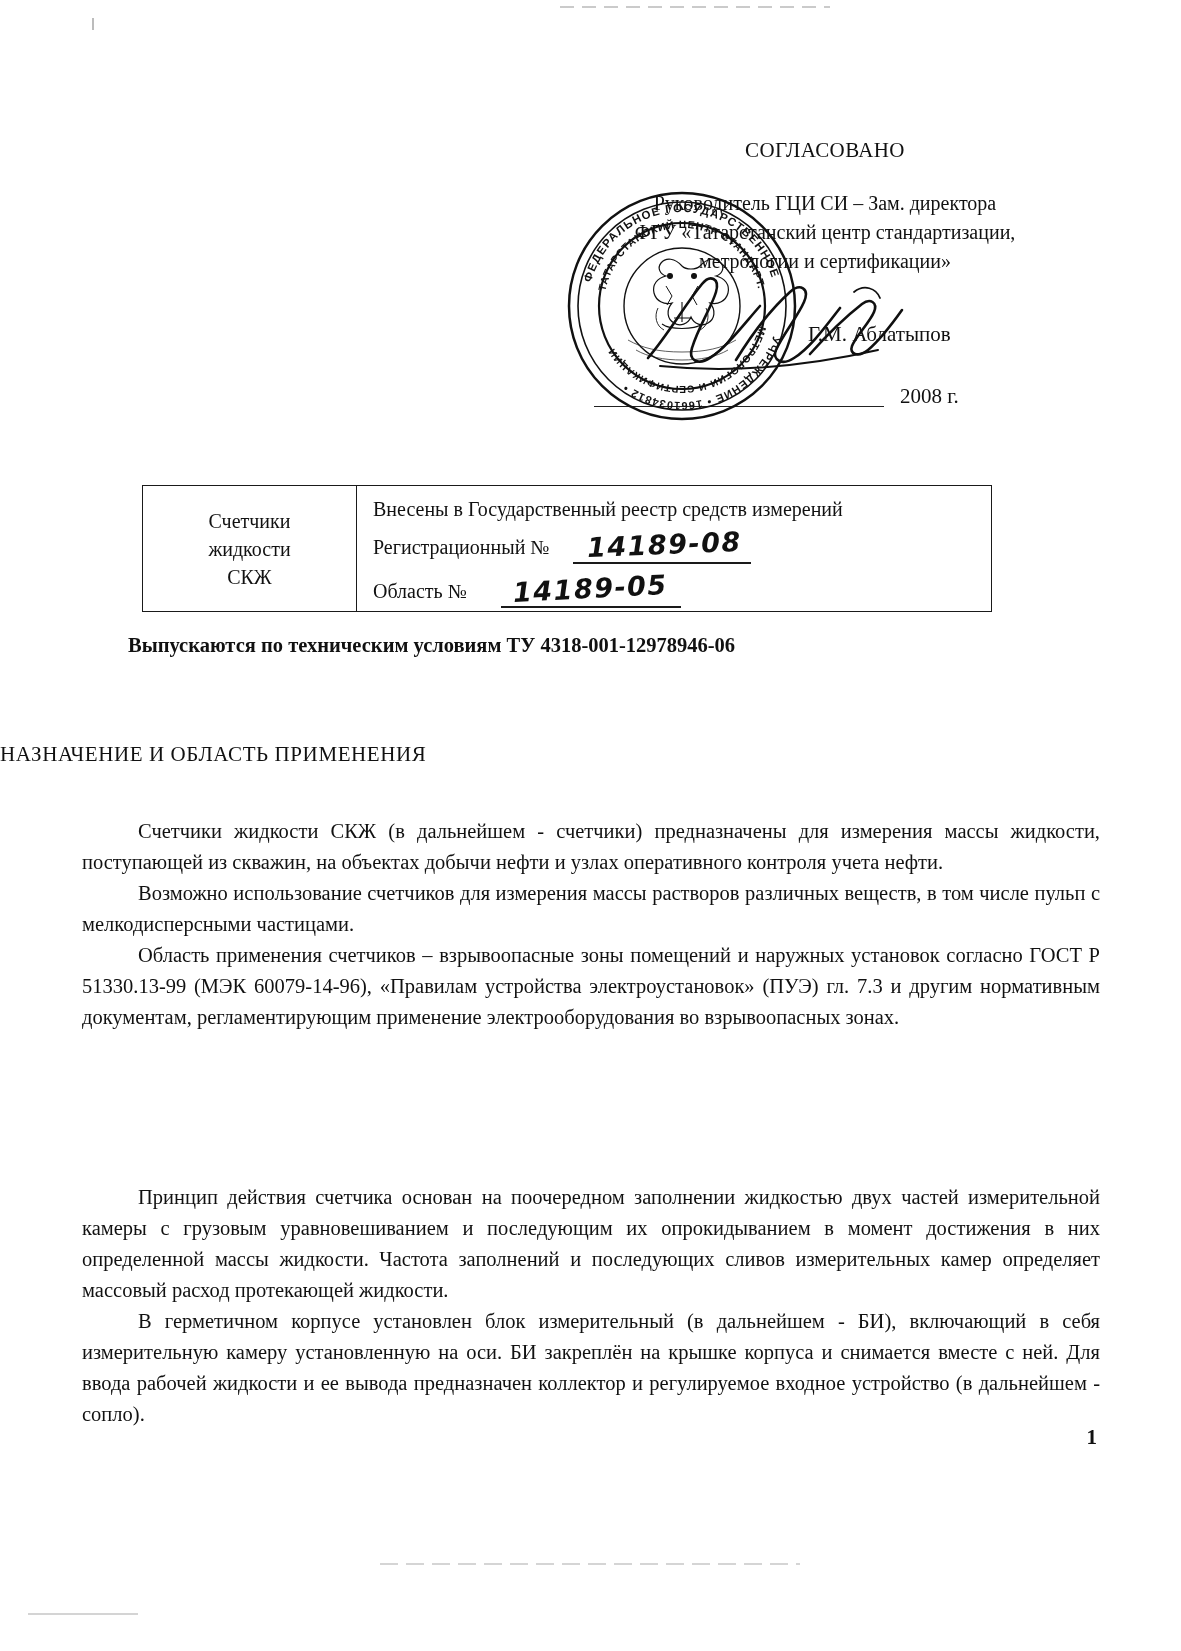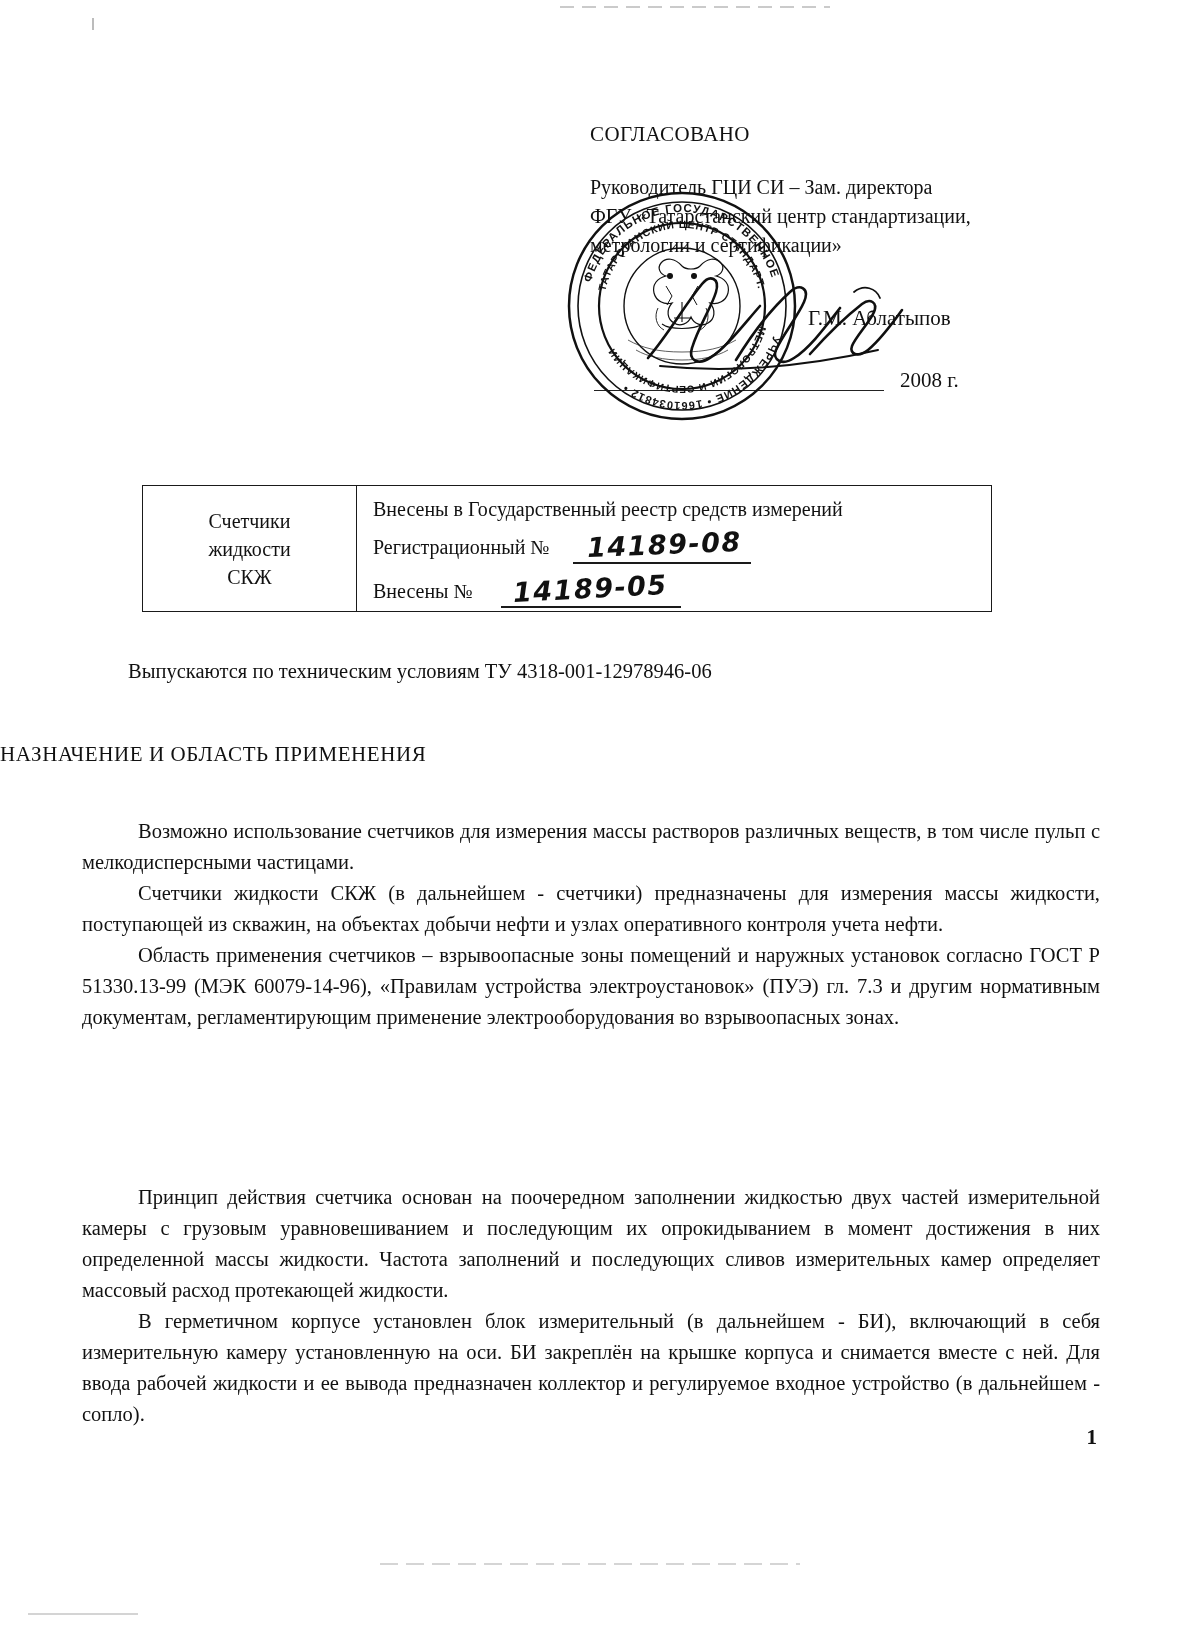--- a/index.html
+++ b/index.html
@@ -57,22 +57,23 @@
     left: 92px;
     width: 2px;
     height: 12px;
     background: #bcbcbc;
   }
 
   
   .approval {
     position: absolute;
     left: 590px;
-    top: 122px;
+    top: 138px;
     width: 470px;
+    text-align: center;
   }
   .approval-title {
     font-size: 21px;
     letter-spacing: .4px;
     margin-bottom: 26px;
   }
   .approval-line {
     font-size: 20px;
     line-height: 29px;
     white-space: nowrap;
@@ -187,22 +188,23 @@
     color: #111;
     transform: rotate(-2.2deg);
   }
   .hand.reg-num { left: 214px; }
   .hand.replace-num { left: 140px; transform: rotate(-3deg); }
 
   
   .spec-line {
     position: absolute;
     left: 128px;
-    top: 660px;
+    top: 634px;
     font-size: 20.5px;
+    font-weight: bold;
   }
   .section-title {
     position: absolute;
     width: 100%;
     text-align: left;
     font-size: 21px;
     letter-spacing: .6px;
   }
   .section-title.naznachenie { top: 742px; }
   .section-title.opisanie   { top: 1140px; }
@@ -330,33 +332,33 @@
     <div class="registry-right">
       <div class="registry-head">Внесены в Государственный реестр средств измерений</div>
 
       <div class="reg-row">
         <span class="label">Регистрационный №</span>
         <span class="reg-rule"></span>
         <span class="hand reg-num">14189-08</span>
       </div>
 
       <div class="reg-row">
-        <span class="label">Внесены №</span>
+        <span class="label">Область №</span>
         <span class="reg-rule wide"></span>
         <span class="hand replace-num">14189-05</span>
       </div>
     </div>
   </div>
 
   <div class="spec-line">Выпускаются по техническим условиям ТУ 4318-001-12978946-06</div>
 
   <div class="section-title naznachenie">НАЗНАЧЕНИЕ И ОБЛАСТЬ ПРИМЕНЕНИЯ</div>
   <div class="para-block first">
+    <p>Счетчики жидкости СКЖ (в дальнейшем - счетчики) предназначены для измерения массы жидкости, поступающей из скважин, на объектах добычи нефти и узлах оперативного контроля учета нефти.</p>
     <p>Возможно использование счетчиков для измерения массы растворов различных веществ, в том числе пульп с мелкодисперсными частицами.</p>
-    <p>Счетчики жидкости СКЖ (в дальнейшем - счетчики) предназначены для измерения массы жидкости, поступающей из скважин, на объектах добычи нефти и узлах оперативного контроля учета нефти.</p>
     <p>Область применения счетчиков – взрывоопасные зоны помещений и наружных установок согласно ГОСТ Р 51330.13-99 (МЭК 60079-14-96), «Правилам устройства электроустановок» (ПУЭ) гл. 7.3 и другим нормативным документам, регламентирующим применение электрооборудования во взрывоопасных зонах.</p>
   </div>
 
   <div class="para-block second">
     <p>Принцип действия счетчика основан на поочередном заполнении жидкостью двух частей измерительной камеры с грузовым уравновешиванием и последующим их опрокидыванием в момент достижения в них определенной массы жидкости. Частота заполнений и последующих сливов измерительных камер определяет массовый расход протекающей жидкости.</p>
     <p>В герметичном корпусе установлен блок измерительный (в дальнейшем - БИ), включающий в себя измерительную камеру установленную на оси. БИ закреплён на крышке корпуса и снимается вместе с ней. Для ввода рабочей жидкости и ее вывода предназначен коллектор и регулируемое входное устройство (в дальнейшем - сопло).</p>
   </div>
 
   <div class="page-number">1</div>
 

